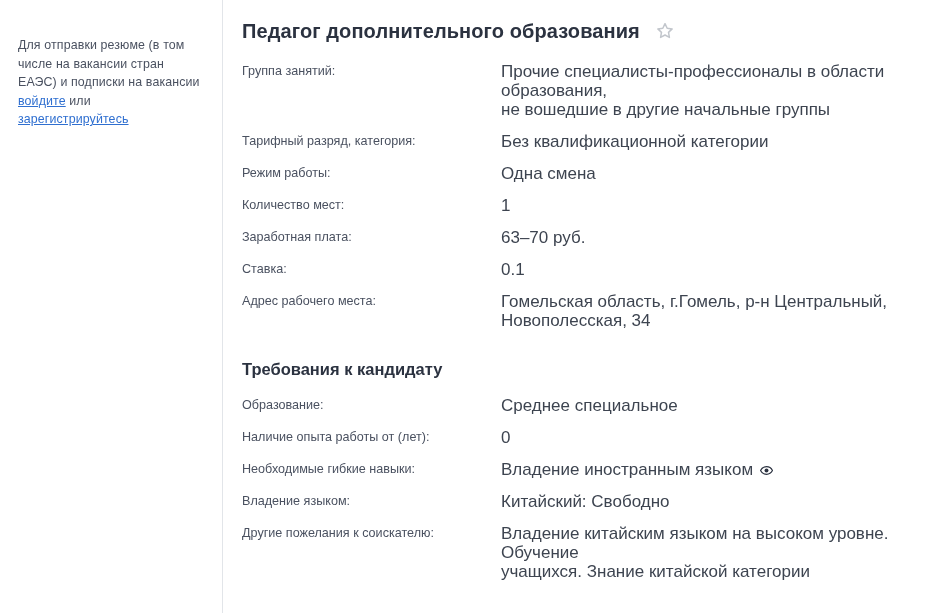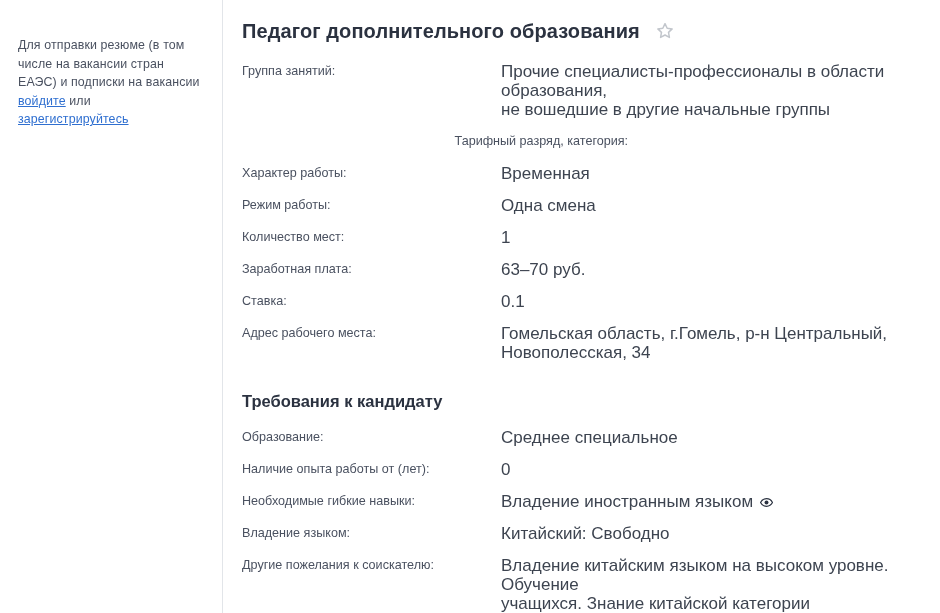--- a/index.html
+++ b/index.html
@@ -143,25 +143,22 @@
     <section class="spec-list">
         <div class="spec-row">
           <div class="spec-label">Группа занятий:</div>
           <div class="spec-value">
             <span class="line">Прочие специалисты-профессионалы в области образования,</span>
             <span class="line">не вошедшие в другие начальные группы</span>
           </div>
         </div>
         <div class="spec-row">
           <div class="spec-label">Тарифный разряд, категория:</div>
-        </div>
-        <div class="spec-row">
-          <div class="spec-label">Характер работы:</div>
-          <div class="spec-value">
-            <span class="line">Временная</span>
+          <div class="spec-value">
+            <span class="line">Без квалификационной категории</span>
           </div>
         </div>
         <div class="spec-row">
           <div class="spec-label">Режим работы:</div>
           <div class="spec-value">
             <span class="line">Одна смена</span>
           </div>
         </div>
         <div class="spec-row">
           <div class="spec-label">Количество мест:</div>

